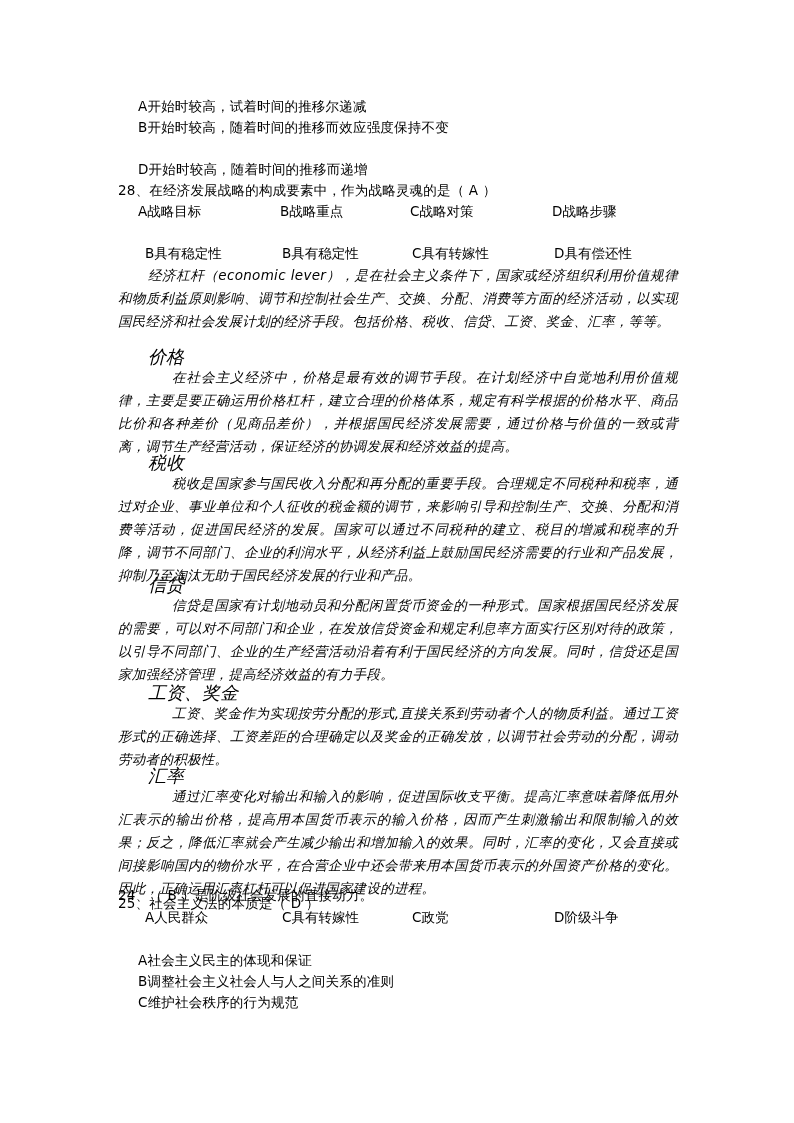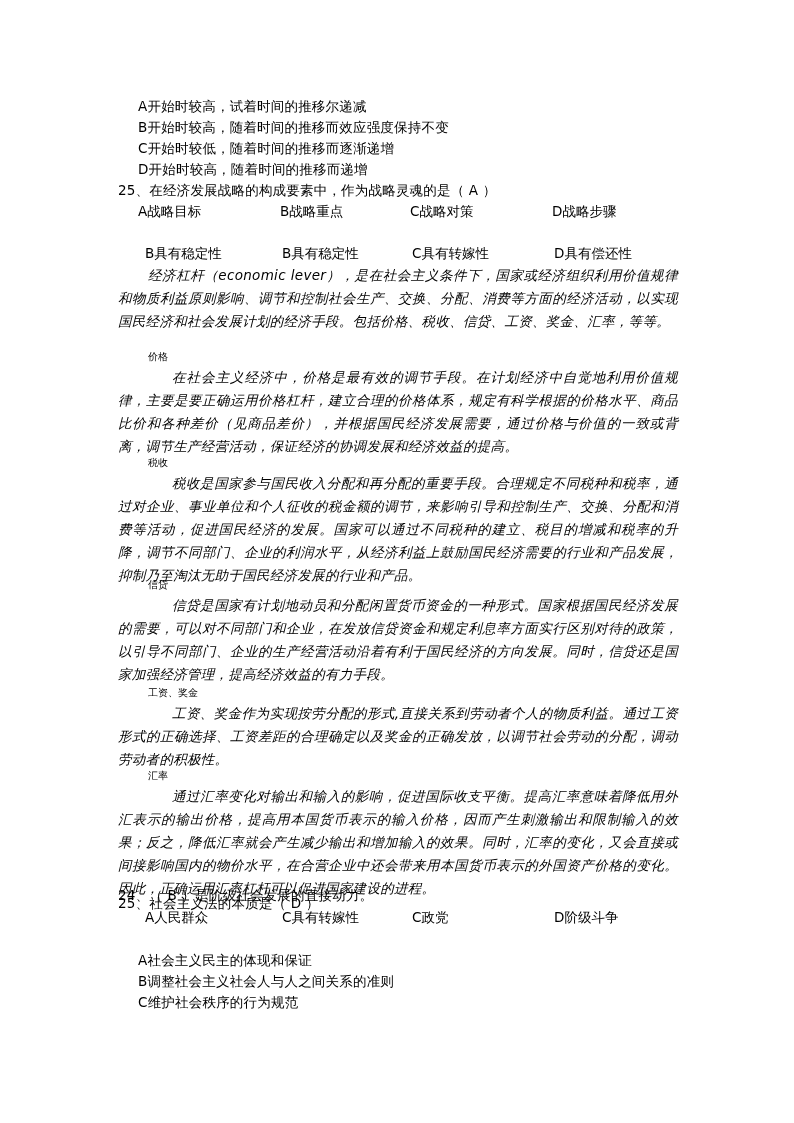--- a/index.html
+++ b/index.html
@@ -4,35 +4,34 @@
 <style>
   html, body { margin: 0; padding: 0; background: #ffffff; }
   body { width: 794px; height: 1123px; position: relative; overflow: hidden;
          font-family: "DejaVu Sans", "Liberation Sans", sans-serif; color: #000; }
   .page { position: absolute; left: 0; top: 0; width: 682px; height: 1123px; }
   .line { position: absolute; left: 118px; font-size: 13.5px; line-height: 19px; white-space: nowrap; letter-spacing: 0.2px; }
   .opt { left: 138px; }
   .row4 { position: absolute; left: 0; width: 600px; font-size: 13.5px; line-height: 19px; white-space: nowrap; }
   .row4 span { position: absolute; top: 0; }
   .para { position: absolute; left: 118px; width: 560px; font-size: 13.5px; line-height: 23px; text-align: justify; letter-spacing: 0.3px; font-style: italic; }
-  .heading { position: absolute; left: 148px; font-size: 10px; line-height: 19px; }
+  .heading { position: absolute; left: 148px; font-size: 18px; line-height: 19px; font-style: italic; }
   .indent2 { text-indent: 54px; }
   .indent1 { text-indent: 30px; }
 </style>
 </head>
 <body>
 
 <div class="page">
 
   <div class="line opt" style="top:97px">A开始时较高，试着时间的推移尔递减</div>
   <div class="line opt" style="top:118px">B开始时较高，随着时间的推移而效应强度保持不变</div>
-  <div class="line opt" style="top:139px">C开始时较低，随着时间的推移而逐渐递增</div>
   <div class="line opt" style="top:160px">D开始时较高，随着时间的推移而递增</div>
 
-  <div class="line" style="top:181px">25、在经济发展战略的构成要素中，作为战略灵魂的是（   A ）</div>
+  <div class="line" style="top:181px">28、在经济发展战略的构成要素中，作为战略灵魂的是（   A ）</div>
   <div class="row4" style="top:202px">
     <span style="left:138px">A战略目标</span>
     <span style="left:280px">B战略重点</span>
     <span style="left:410px">C战略对策</span>
     <span style="left:552px">D战略步骤</span>
   </div>
 
   <div class="row4" style="top:244px">
     <span style="left:145px">B具有稳定性</span>
     <span style="left:282px">B具有稳定性</span>

